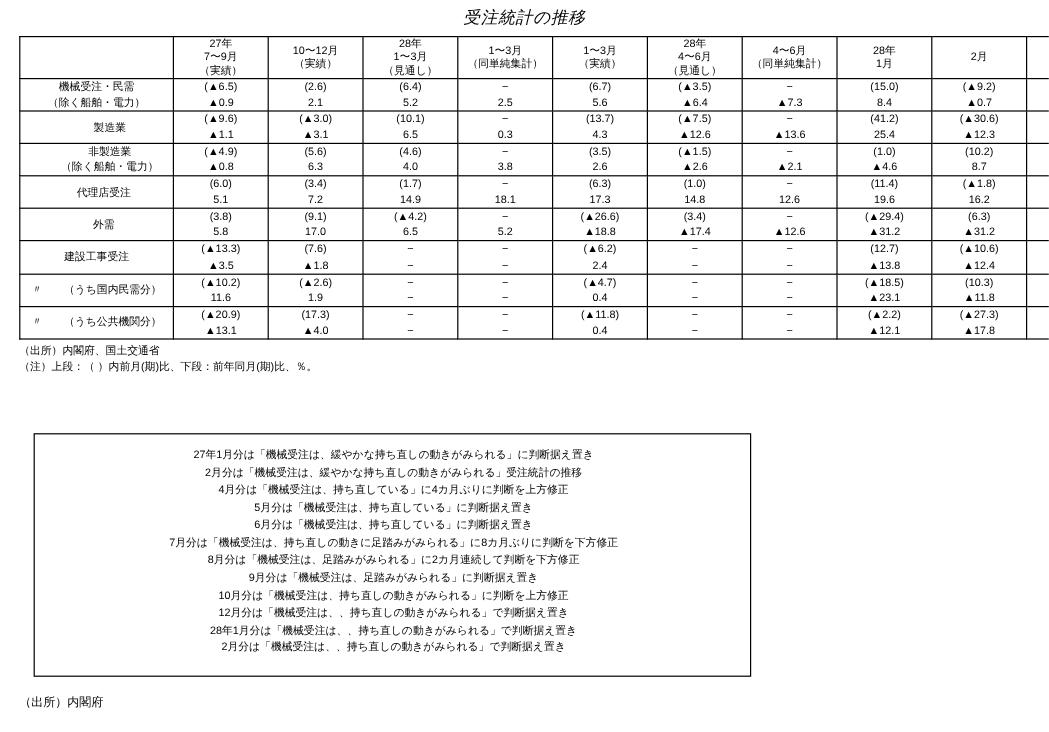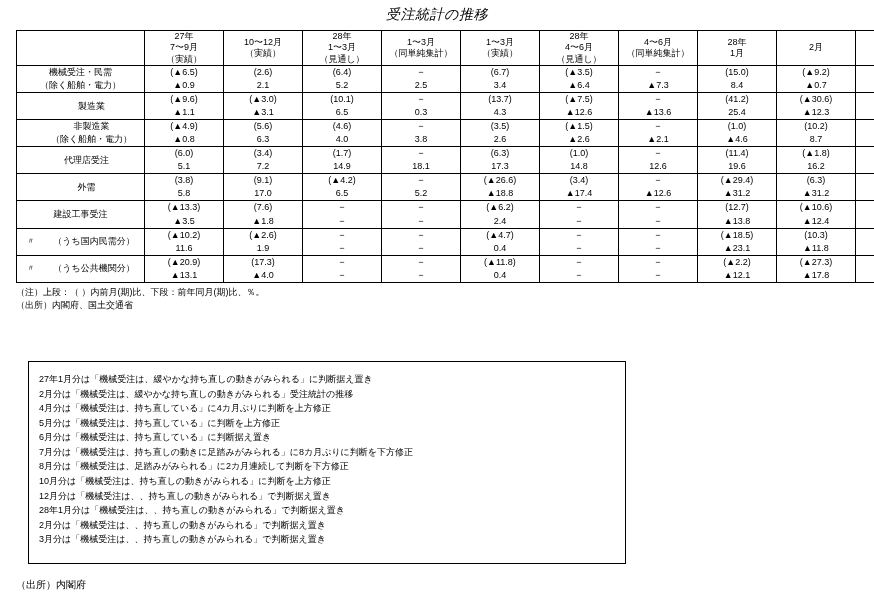--- a/index.html
+++ b/index.html
@@ -78,21 +78,21 @@
     left: 28px;
     top: 361px;
     width: 598px;
     height: 203px;
     border: 1px solid #000000;
     box-sizing: border-box;
     padding: 10px 8px 8px 10px;
     font-size: 9px;
     line-height: 1.62;
   }
-  #comment-box div { white-space: nowrap; }
+  #comment-box div { white-space: nowrap; text-align: center; }
   #source-bottom {
     position: absolute;
     left: 16px;
     top: 578px;
     font-size: 10px;
   }
   col.c0 { width: 128px; }
   col.cN { width: 79px; }
 </style>
 </head>
@@ -187,21 +187,21 @@
           <td class="datacell">
             <span class="cell-top">(6.4)</span>
             <span class="cell-bot">5.2</span>
           </td>
           <td class="datacell">
             <span class="cell-top">−</span>
             <span class="cell-bot">2.5</span>
           </td>
           <td class="datacell">
             <span class="cell-top">(6.7)</span>
-            <span class="cell-bot">3.4</span>
+            <span class="cell-bot">5.6</span>
           </td>
           <td class="datacell">
             <span class="cell-top">(▲3.5)</span>
             <span class="cell-bot">▲6.4</span>
           </td>
           <td class="datacell">
             <span class="cell-top">−</span>
             <span class="cell-bot">▲7.3</span>
           </td>
           <td class="datacell">
@@ -537,32 +537,32 @@
           <td class="datacell">
             <span class="cell-top">(56.5)</span>
             <span class="cell-bot">13.7</span>
           </td>
         </tr>
       </tbody>
   </table>
 </div>
 
 <div class="notes">
+  <div>（出所）内閣府、国土交通省</div>
   <div>（注）上段：（ ）内前月(期)比、下段：前年同月(期)比、％。</div>
-  <div>（出所）内閣府、国土交通省</div>
 </div>
 
 <div id="comment-box">
     <div>27年1月分は「機械受注は、緩やかな持ち直しの動きがみられる」に判断据え置き</div>
     <div>2月分は「機械受注は、緩やかな持ち直しの動きがみられる」受注統計の推移</div>
     <div>4月分は「機械受注は、持ち直している」に4カ月ぶりに判断を上方修正</div>
-    <div>5月分は「機械受注は、持ち直している」に判断を上方修正</div>
+    <div>5月分は「機械受注は、持ち直している」に判断据え置き</div>
     <div>6月分は「機械受注は、持ち直している」に判断据え置き</div>
     <div>7月分は「機械受注は、持ち直しの動きに足踏みがみられる」に8カ月ぶりに判断を下方修正</div>
     <div>8月分は「機械受注は、足踏みがみられる」に2カ月連続して判断を下方修正</div>
+    <div>9月分は「機械受注は、足踏みがみられる」に判断据え置き</div>
     <div>10月分は「機械受注は、持ち直しの動きがみられる」に判断を上方修正</div>
     <div>12月分は「機械受注は、、持ち直しの動きがみられる」で判断据え置き</div>
     <div>28年1月分は「機械受注は、、持ち直しの動きがみられる」で判断据え置き</div>
     <div>2月分は「機械受注は、、持ち直しの動きがみられる」で判断据え置き</div>
-    <div>3月分は「機械受注は、、持ち直しの動きがみられる」で判断据え置き</div>
   </div>
 
 <div id="source-bottom">（出所）内閣府</div>
 
 </body></html>

